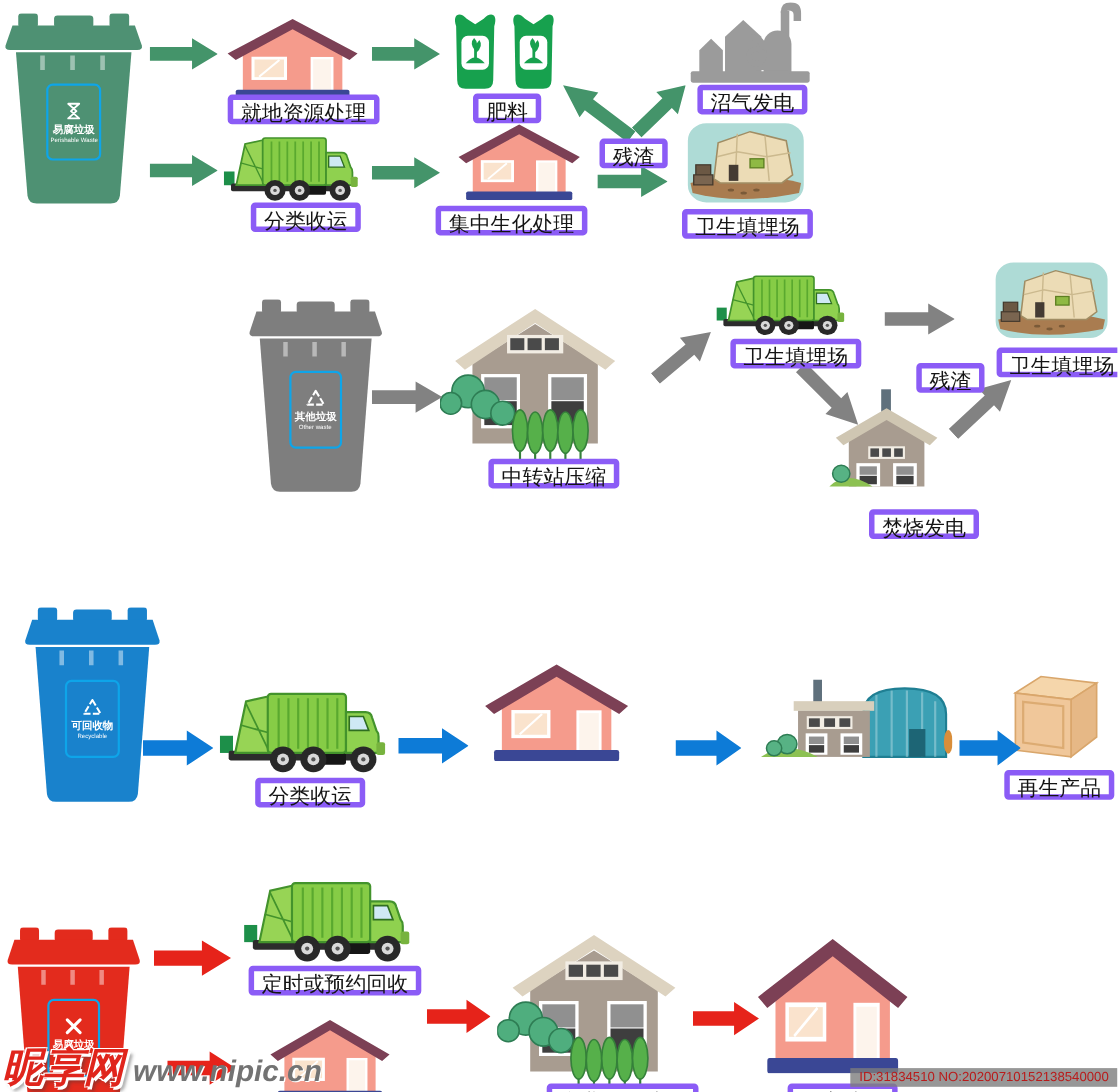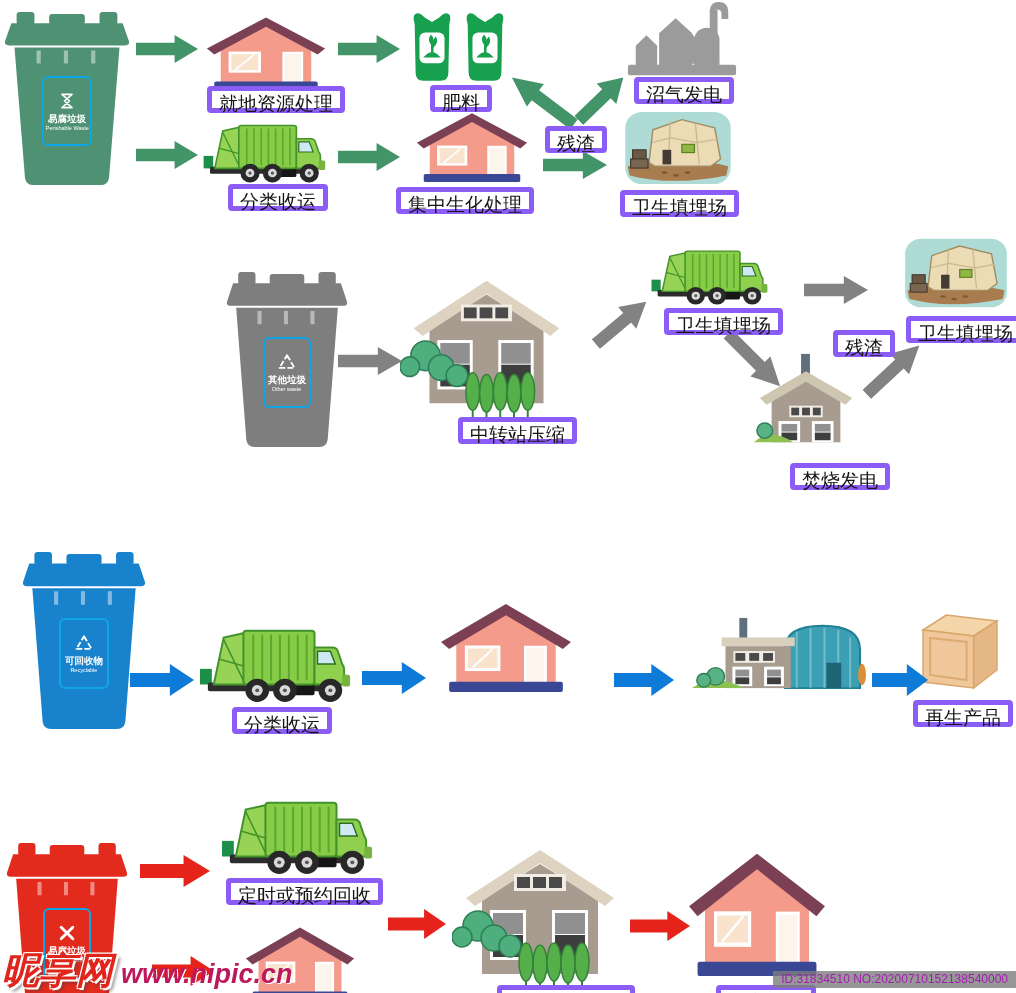--- a/index.html
+++ b/index.html
@@ -33,24 +33,24 @@
                border:2px solid #0ea5e9; border-radius:6px;
                display:flex; flex-direction:column; align-items:center; justify-content:center; }
   .bin-plate svg { display:block; width:22px; height:20px; margin-bottom:2px; }
   .bin-cn { color:#fff; font-size:9.5px; font-weight:bold; white-space:nowrap; line-height:1.2; }
   .bin-en { color:#fff; font-size:6.5px; white-space:nowrap; transform:scale(.85); line-height:1.2; }
 
   
   .wm { position:absolute; left:2px; top:946px; z-index:9; display:flex; align-items:baseline; }
   .wm-cn { font-size:37px; font-weight:bold; font-style:italic; color:#e0251c;
            text-shadow:-1px -1px 0 #fff, 1px -1px 0 #fff, -1px 1px 0 #fff, 2px 2px 0 #fff, 4px 4px 3px rgba(60,60,60,.45); }
-  .wm-url { font-size:27px; font-weight:bold; font-style:italic; color:#be185d;
+  .wm-url { font-size:27px; font-weight:bold; font-style:italic; color:#737373;
             margin-left:8px; text-shadow:1px 1px 0 #fff; }
   .idbar { position:absolute; right:0; top:971px; height:17px; background:rgba(125,125,125,.8);
-           color:#a21caf; font-size:12px; line-height:17px; padding:0 8px; z-index:9; }
+           color:#b91c1c; font-size:12px; line-height:17px; padding:0 8px; z-index:9; }
 </style>
 </head>
 <body>
 
 <svg width="0" height="0" style="position:absolute" aria-hidden="true">
   <defs>
     <symbol id="sym-arrow" viewBox="0 0 90 34">
       <polygon points="0,10 56,10 56,1 90,17 56,33 56,24 0,24" fill="currentColor"></polygon>
     </symbol>
 
@@ -327,21 +327,21 @@
   <div class="arrow a-gray" style="left:338px;top:346px;width:64px;height:30px">
       <svg viewBox="0 0 90 34" preserveAspectRatio="none">
         <use href="#sym-arrow"></use>
       </svg>
     </div>
   <div class="abs" style="left:400px;top:265px;width:172px;height:156px">
       <svg class="icon-svg" viewBox="0 0 175 158" preserveAspectRatio="none">
         <use href="#sym-grayhouse"></use>
       </svg>
     </div>
-  <div class="tag" style="left:458px;top:417px">中转站压缩</div>
+  <div class="tag" style="left:444px;top:417px">中转站压缩</div>
 
   <div class="arrow a-gray" style="left:588px;top:308px;width:66px;height:30px;transform:rotate(-40deg)">
       <svg viewBox="0 0 90 34" preserveAspectRatio="none">
         <use href="#sym-arrow"></use>
       </svg>
     </div>
   <div class="abs" style="left:650px;top:246px;width:122px;height:60px">
       <svg class="icon-svg" viewBox="0 0 160 82" preserveAspectRatio="none">
         <use href="#sym-truck"></use>
       </svg>

